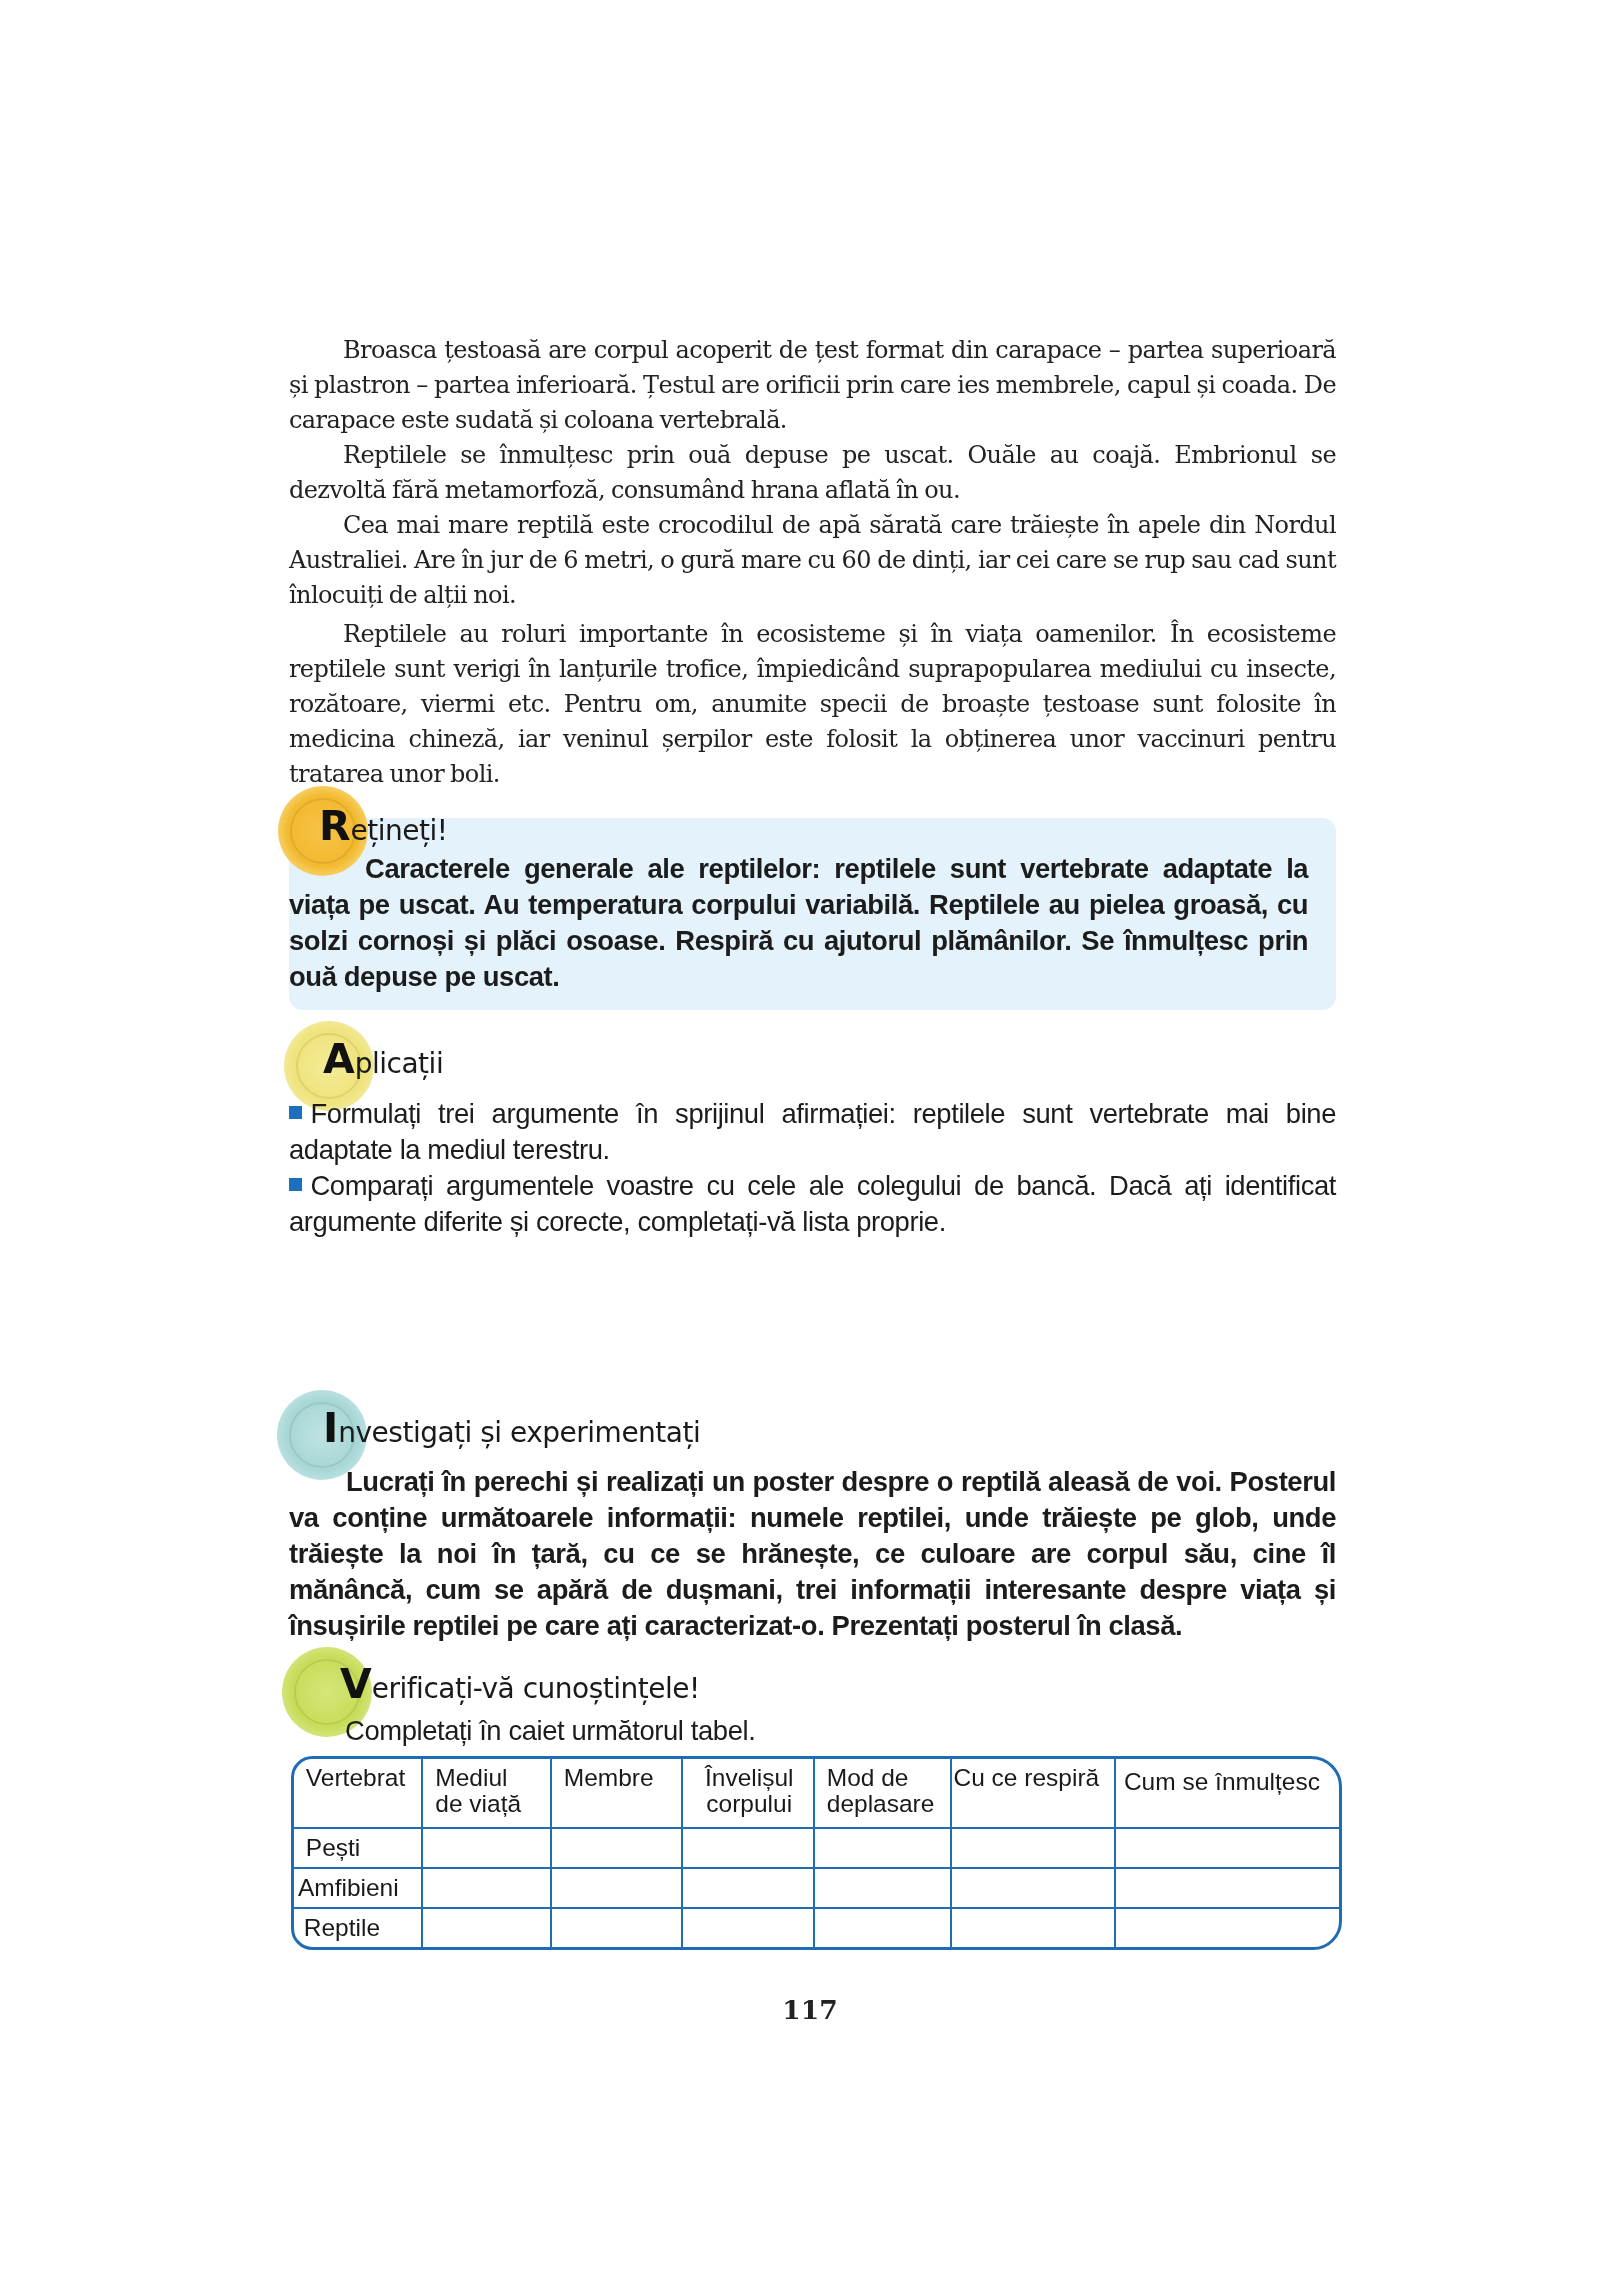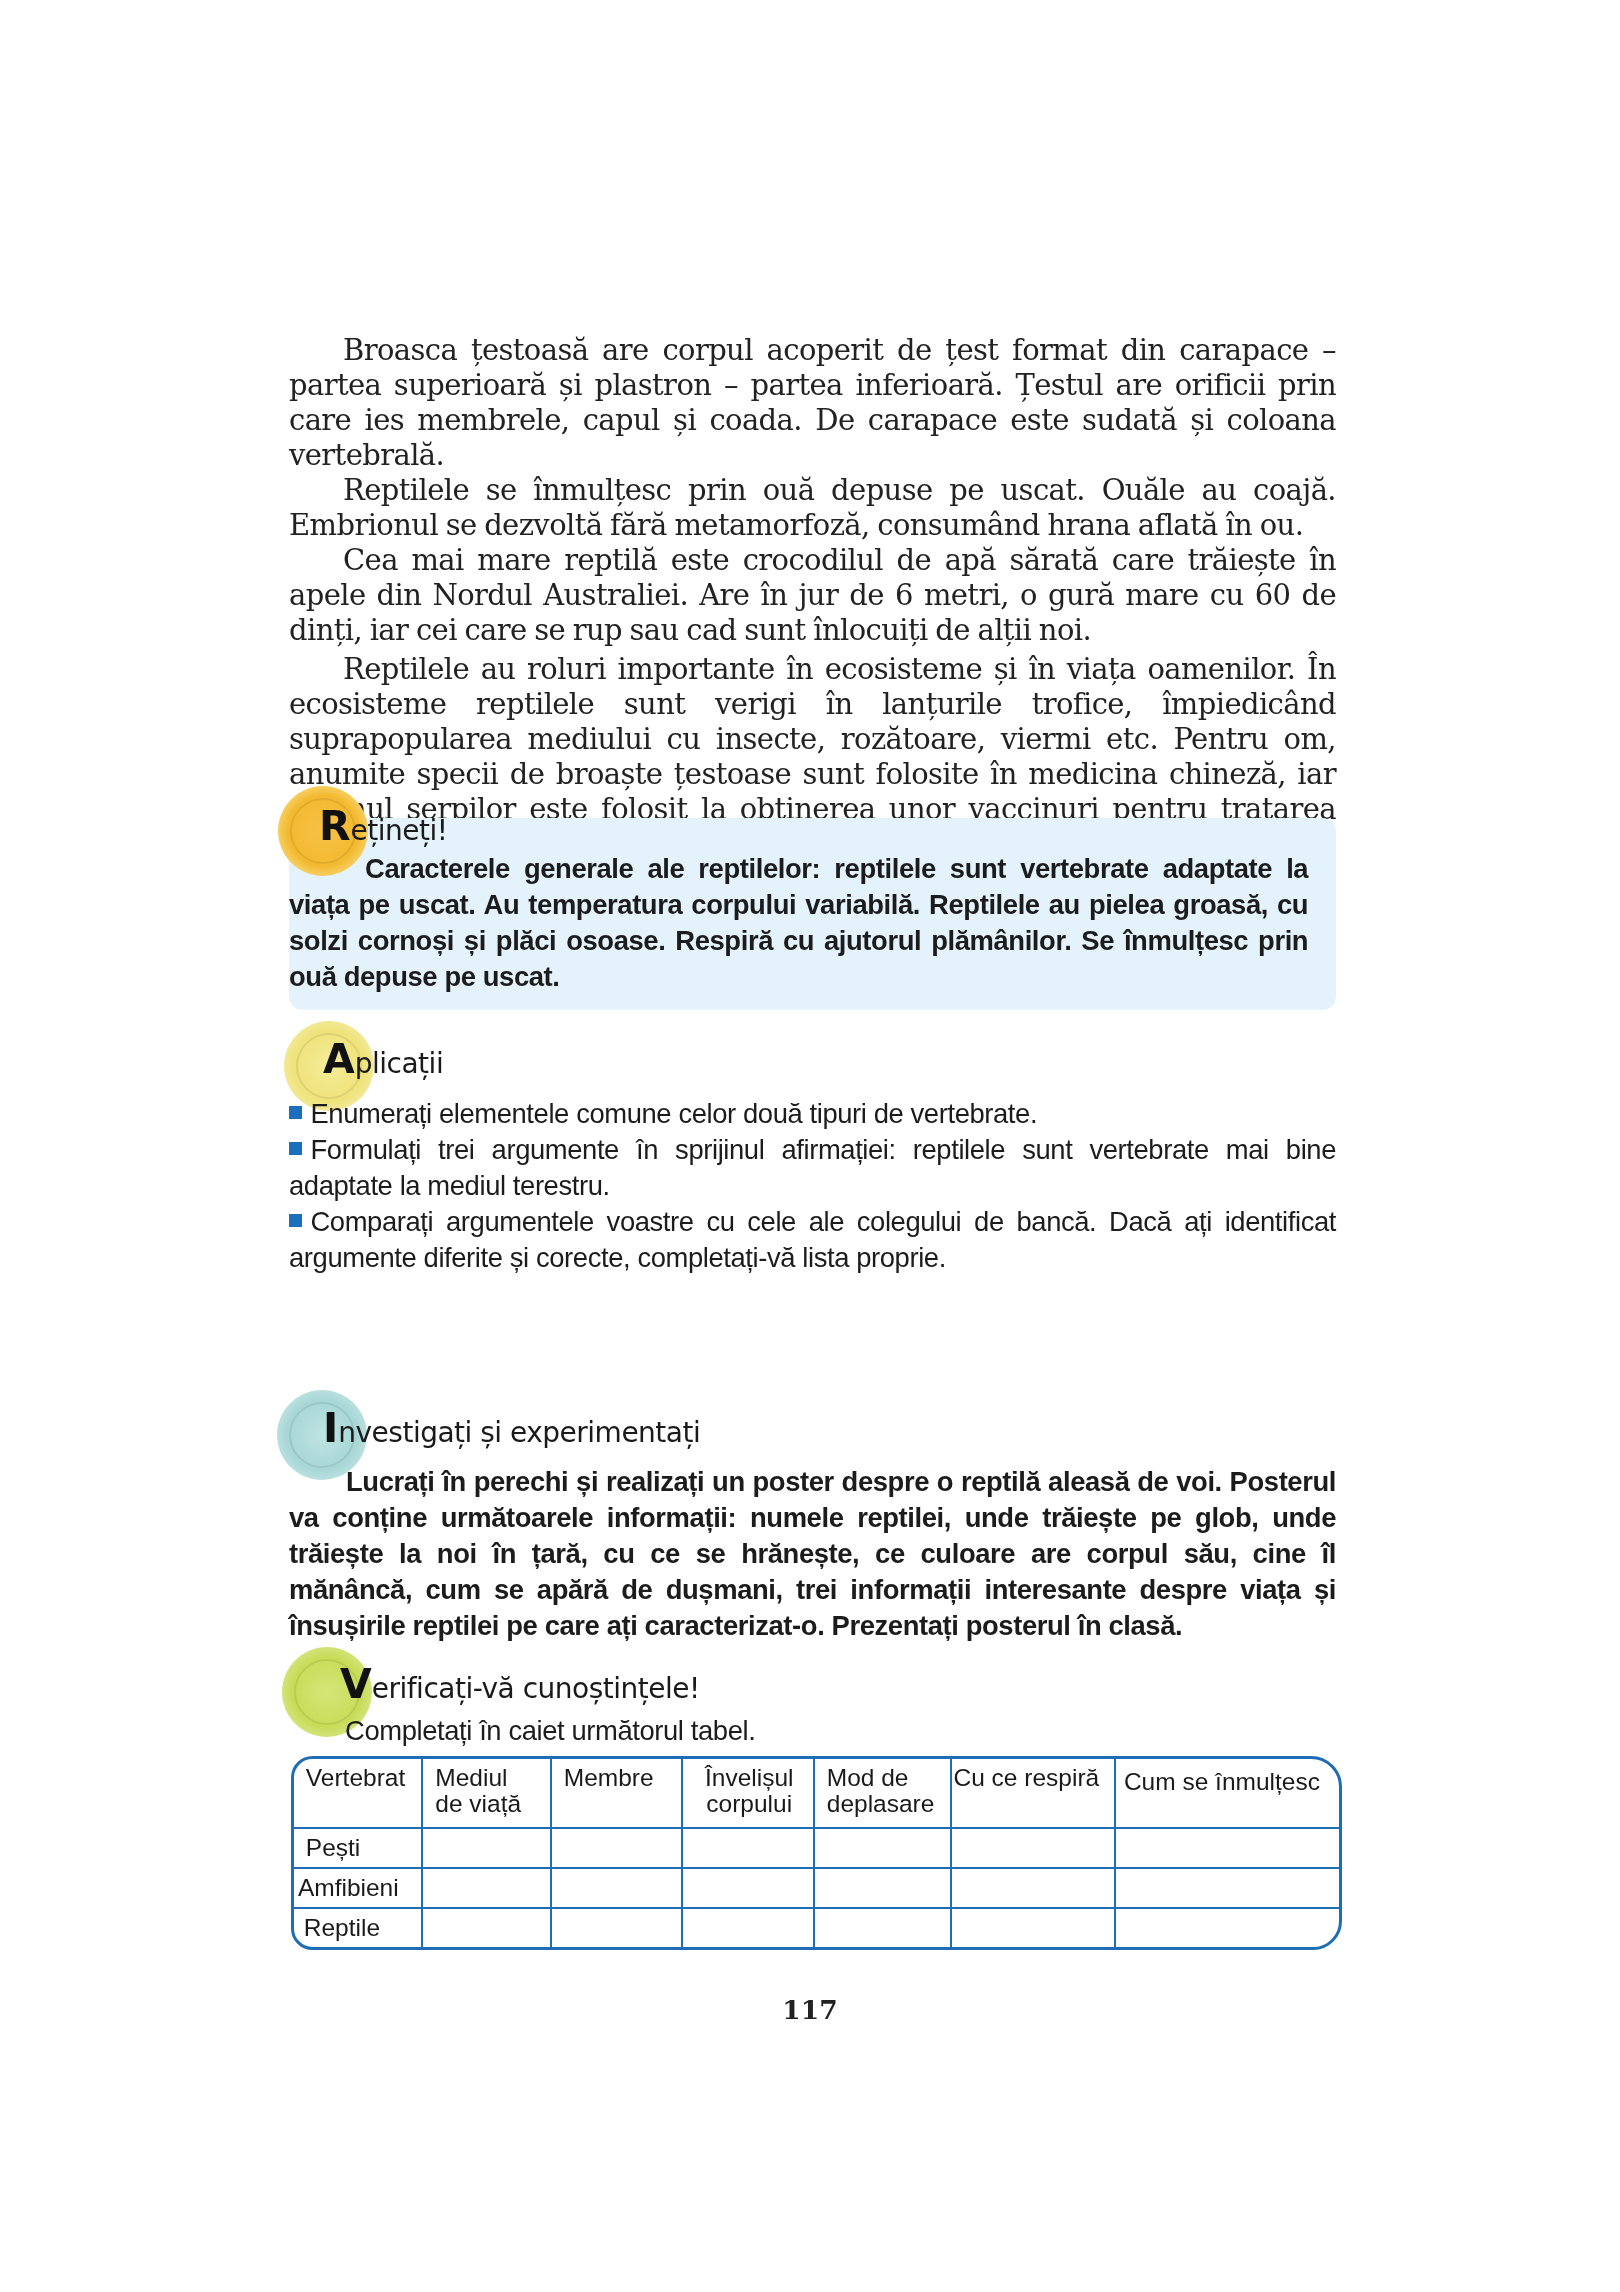--- a/index.html
+++ b/index.html
@@ -4,21 +4,21 @@
 <style>
   * { box-sizing: border-box; margin: 0; padding: 0; }
   html, body { width: 1620px; height: 2293px; background: #ffffff; }
   body { position: relative; color: #1f1f1f; }
 
   .serif-text {
     position: absolute;
     left: 289px;
     width: 1047px;
     font-family: "DejaVu Serif", "Liberation Serif", serif;
-    font-size: 29px;
+    font-size: 24px;
     line-height: 35px;
     text-align: justify;
     letter-spacing: -0.6px;
     word-spacing: -1px;
     color: #222;
   }
   .serif-text p { text-indent: 54px; }
 
   
   .badge {
@@ -143,23 +143,20 @@
 </div>
 <div class="body-sans" style="top: 851px; left: 289px; width: 1029px; padding-left: 0;">
   <p class="indent" style="text-indent: 76px; padding-right: 9.8px;">Caracterele generale ale reptilelor: reptilele sunt vertebrate adaptate la viața pe uscat. Au temperatura corpului variabilă. Reptilele au pielea groasă, cu solzi cornoși și plăci osoase. Respiră cu ajutorul plămânilor. Se înmulțesc prin ouă depuse pe uscat.</p>
 </div>
 
 <div class="badge badge-a" style="left: 284px; top: 1021px;"></div>
 <div class="section-heading" style="left: 323px; top: 1035px;">
   <span class="big">A</span><span>plicații</span>
 </div>
 <div class="body-sans" style="top: 1096px;">
-  <p class="bullet-line">
-    <span class="bullet-square"></span><span>Enumerați elementele comune celor două tipuri de vertebrate.</span>
-  </p>
   <p class="bullet-line">
     <span class="bullet-square"></span><span>Formulați trei argumente în sprijinul afirmației: reptilele sunt vertebrate mai bine adaptate la mediul terestru.</span>
   </p>
   <p class="bullet-line">
     <span class="bullet-square"></span><span>Comparați argumentele voastre cu cele ale colegului de bancă. Dacă ați identificat argumente diferite și corecte, completați-vă lista proprie.</span>
   </p>
 </div>
 
 <div class="badge badge-i" style="left: 277px; top: 1390px;"></div>
 <div class="section-heading" style="left: 323px; top: 1404px;">

